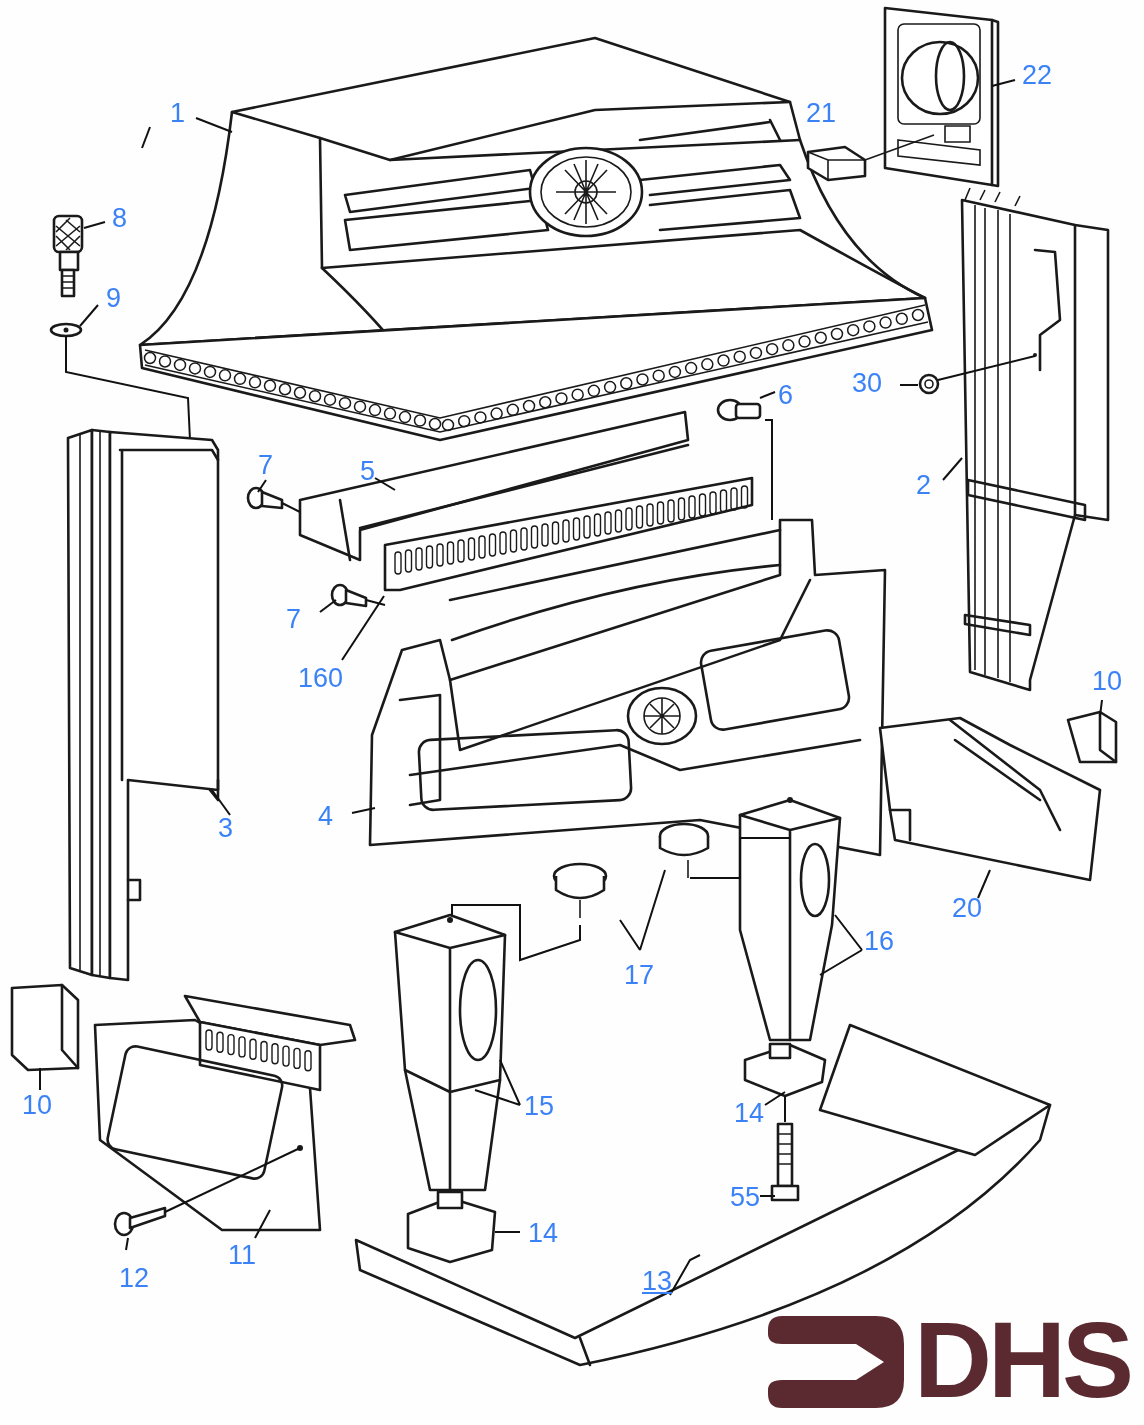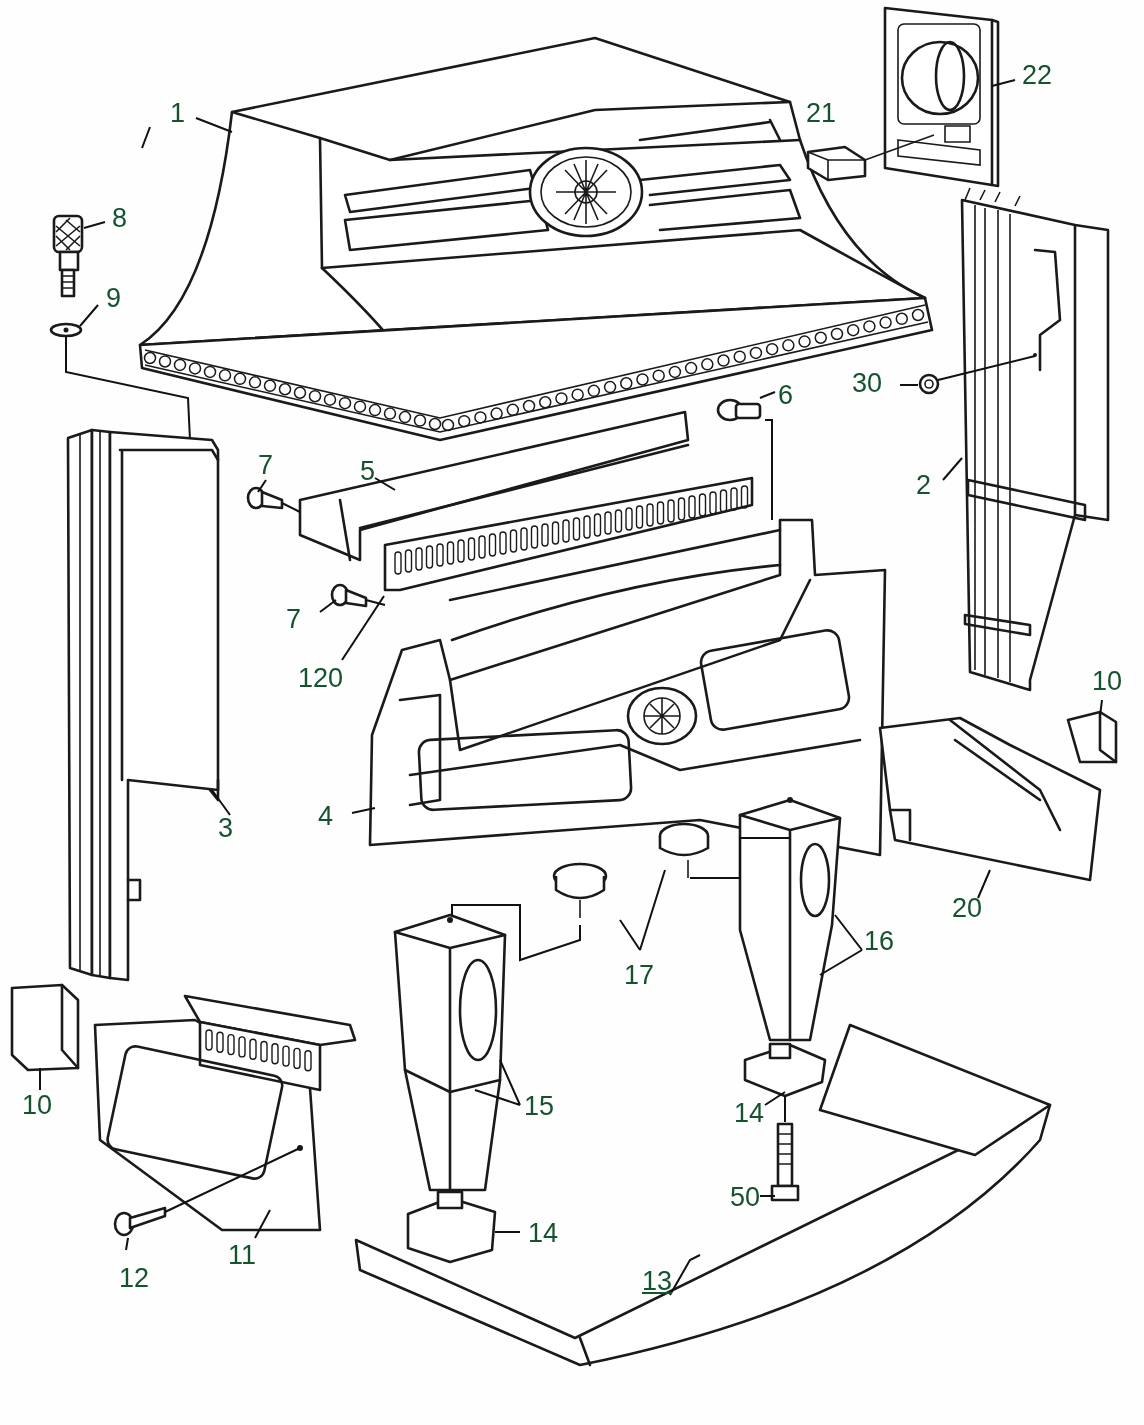--- a/index.html
+++ b/index.html
@@ -2,21 +2,21 @@
 <html><head>
 <meta charset="utf-8">
 <style>
   html,body{margin:0;padding:0;background:#ffffff;}
   #stage{position:relative;width:1144px;height:1425px;background:#fefefe;overflow:hidden;}
   svg{position:absolute;left:0;top:0;}
   .ln{fill:none;stroke:#1a1a1a;stroke-width:2.6;stroke-linejoin:round;stroke-linecap:round;}
   .thin{fill:none;stroke:#1a1a1a;stroke-width:1.6;}
   .fillw{fill:#ffffff;stroke:#1a1a1a;stroke-width:2.6;stroke-linejoin:round;}
   .lead{fill:none;stroke:#111;stroke-width:2;}
-  .lbl{position:absolute;font-family:"Liberation Sans",sans-serif;font-size:27px;color:#14532d;line-height:1;white-space:nowrap;}
+  .lbl{position:absolute;font-family:"Liberation Sans",sans-serif;font-size:27px;color:#3b82f6;line-height:1;white-space:nowrap;}
   .logo{position:absolute;left:764px;top:1312px;width:370px;height:100px;}
   .logo-text{position:absolute;left:150px;top:-6px;font-family:"Liberation Sans",sans-serif;font-weight:bold;font-size:108px;letter-spacing:-4px;line-height:1;}
 </style>
 </head>
 <body>
 
 <div id="stage">
 <svg width="1144" height="1425" viewBox="0 0 1144 1425">
 
   <g>
@@ -350,29 +350,35 @@
 <span class="lbl" style="left:1022px;top:62px;">22</span>
 <span class="lbl" style="left:806px;top:100px;">21</span>
 <span class="lbl" style="left:112px;top:205px;">8</span>
 <span class="lbl" style="left:106px;top:285px;">9</span>
 <span class="lbl" style="left:778px;top:382px;">6</span>
 <span class="lbl" style="left:852px;top:370px;">30</span>
 <span class="lbl" style="left:258px;top:452px;">7</span>
 <span class="lbl" style="left:360px;top:458px;">5</span>
 <span class="lbl" style="left:916px;top:472px;">2</span>
 <span class="lbl" style="left:286px;top:606px;">7</span>
-<span class="lbl" style="left:298px;top:665px;">120</span>
+<span class="lbl" style="left:298px;top:665px;">160</span>
 <span class="lbl" style="left:1092px;top:668px;">10</span>
 <span class="lbl" style="left:318px;top:803px;">4</span>
 <span class="lbl" style="left:218px;top:815px;">3</span>
 <span class="lbl" style="left:952px;top:895px;">20</span>
 <span class="lbl" style="left:864px;top:928px;">16</span>
 <span class="lbl" style="left:624px;top:962px;">17</span>
 <span class="lbl" style="left:524px;top:1093px;">15</span>
 <span class="lbl" style="left:734px;top:1100px;">14</span>
 <span class="lbl" style="left:22px;top:1092px;">10</span>
-<span class="lbl" style="left:730px;top:1184px;">50</span>
+<span class="lbl" style="left:730px;top:1184px;">55</span>
 <span class="lbl" style="left:528px;top:1220px;">14</span>
 <span class="lbl" style="left:228px;top:1242px;">11</span>
 <span class="lbl" style="left:642px;top:1268px;text-decoration:underline;">13</span>
 <span class="lbl" style="left:119px;top:1265px;">12</span>
 
+<div class="logo">
+  <svg width="150" height="100" viewBox="0 0 150 100">
+    <path id="logo-arrow" d="M18,4 L112,4 Q140,4 140,32 L140,68 Q140,96 112,96 L18,96 Q4,96 4,82 L4,78 Q4,68 18,68 L92,68 L120,50 L92,32 L18,32 Q4,32 4,22 L4,18 Q4,4 18,4 Z" fill="#5a2a30"></path>
+  </svg>
+  <span class="logo-text" style="color: rgb(90, 42, 48);">DHS</span>
 </div>
+</div>
 
 </body></html>

